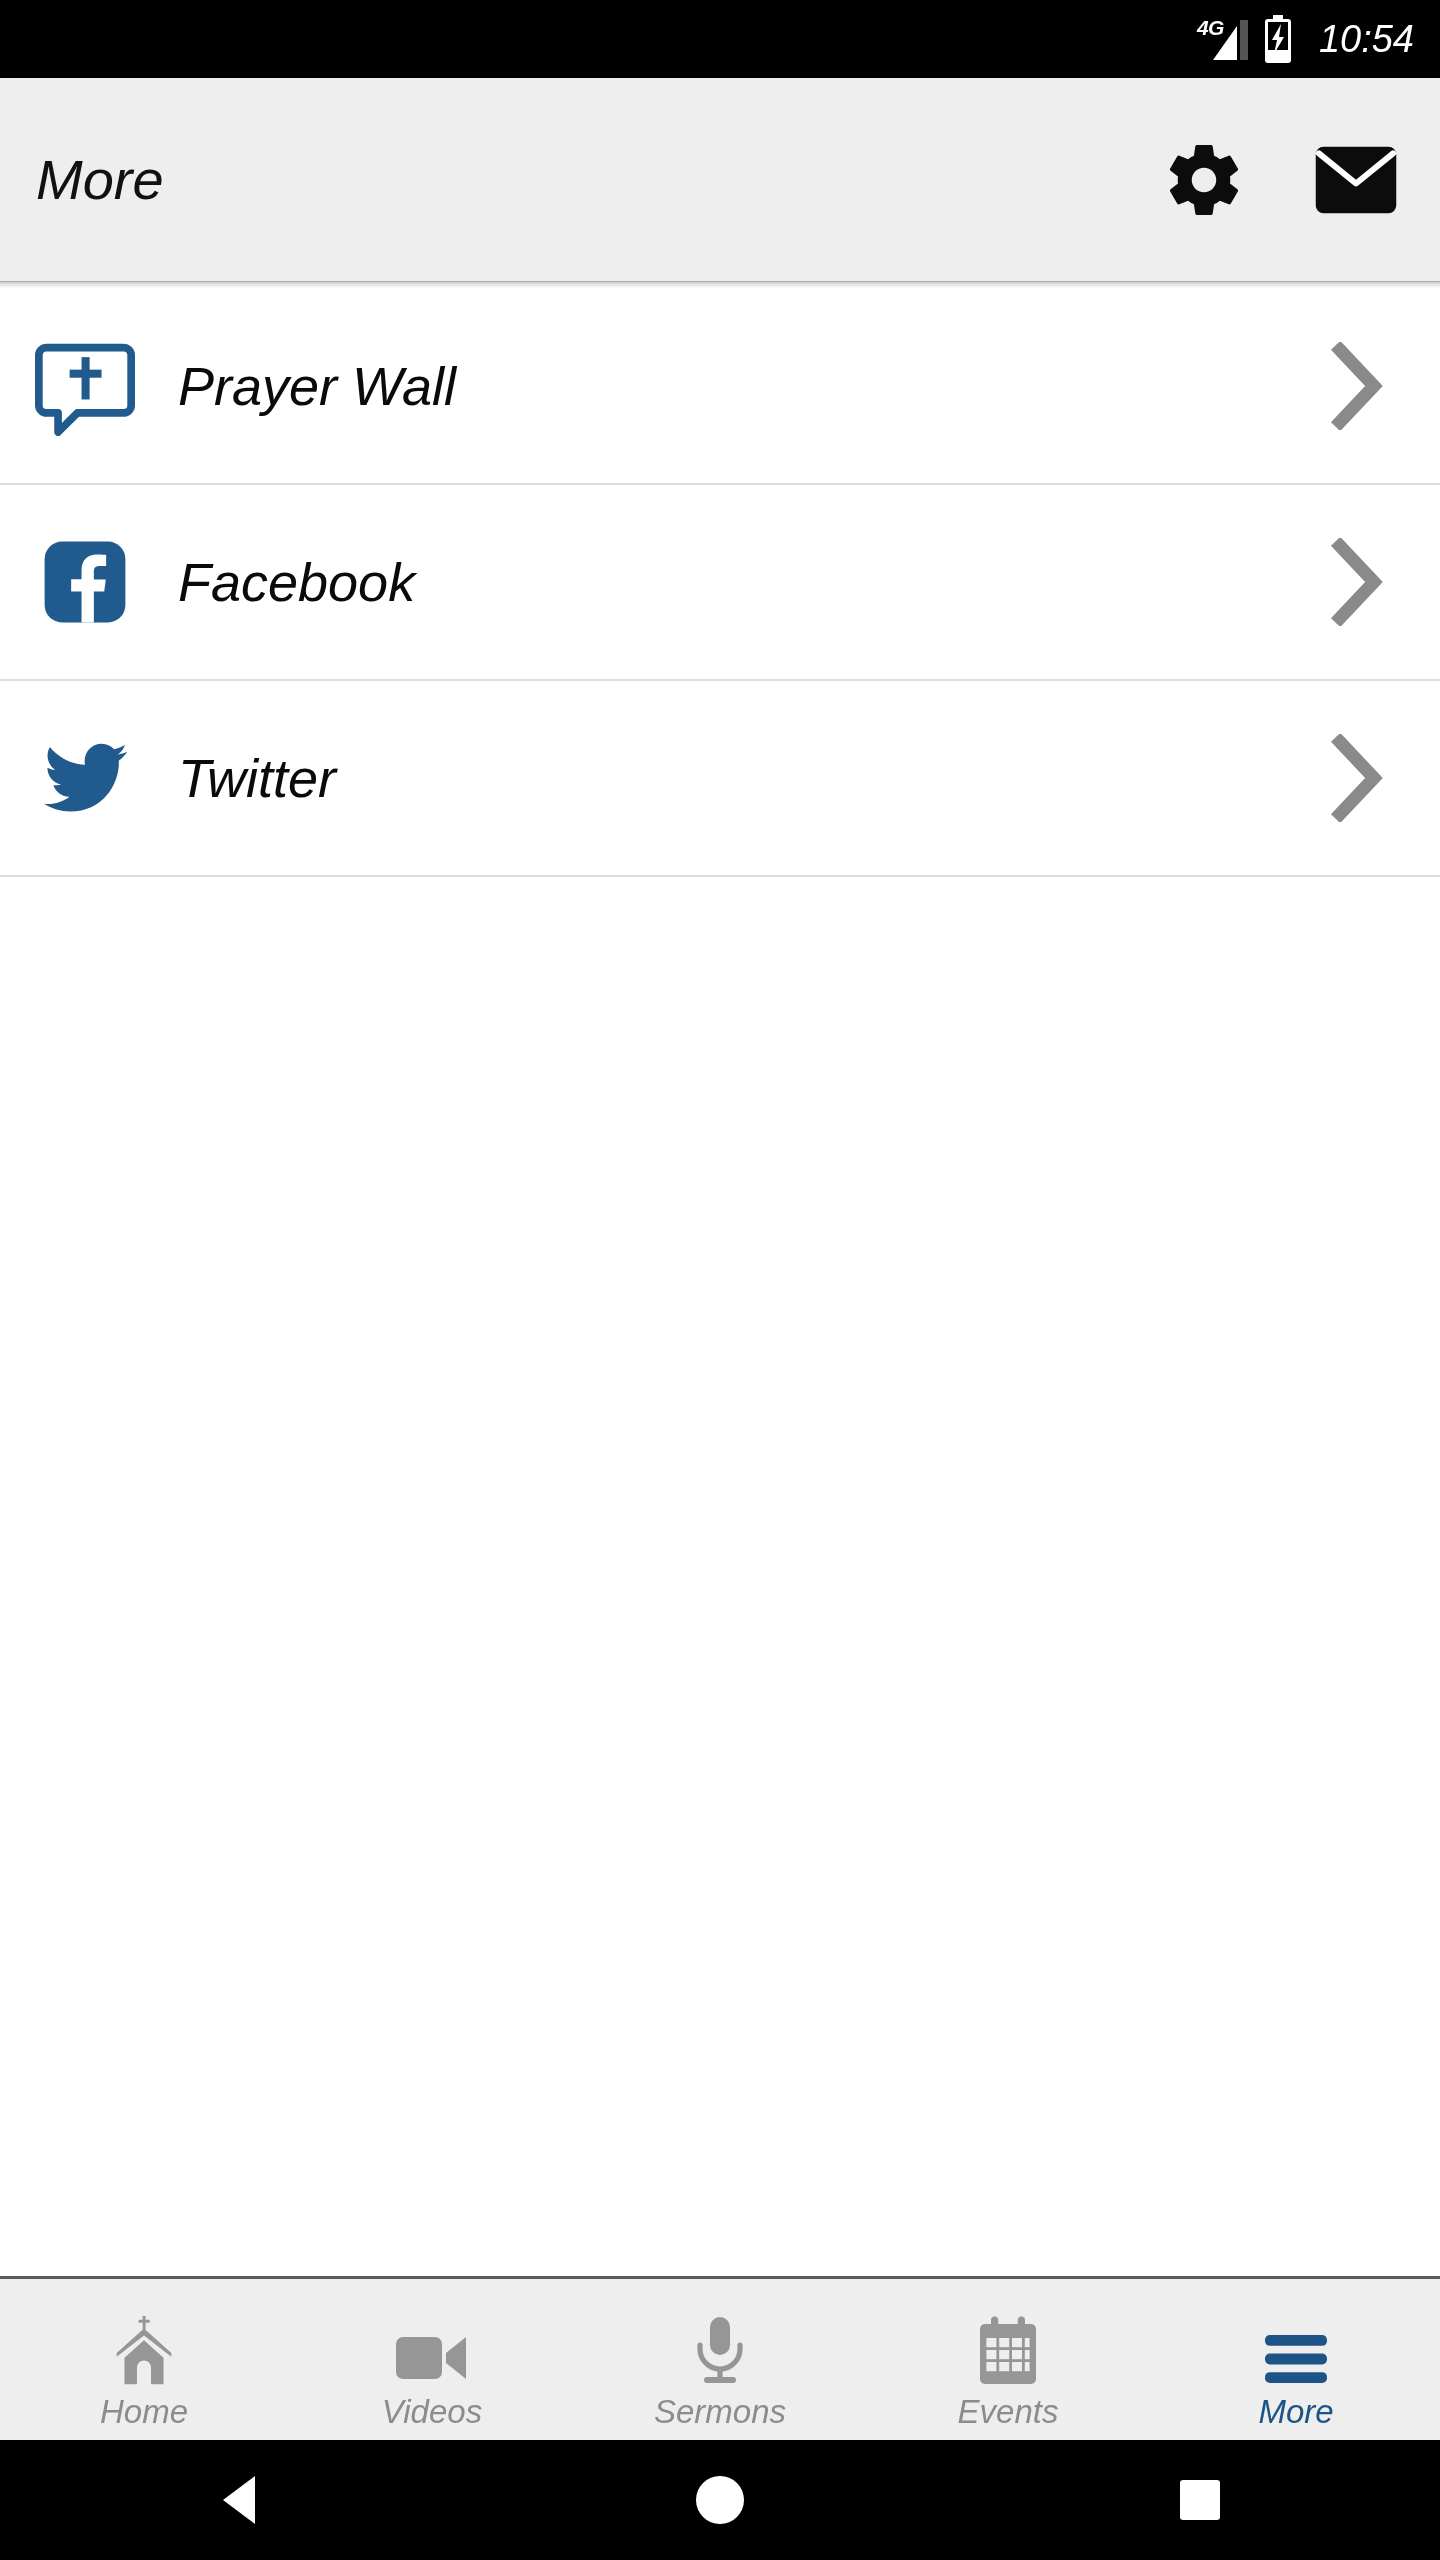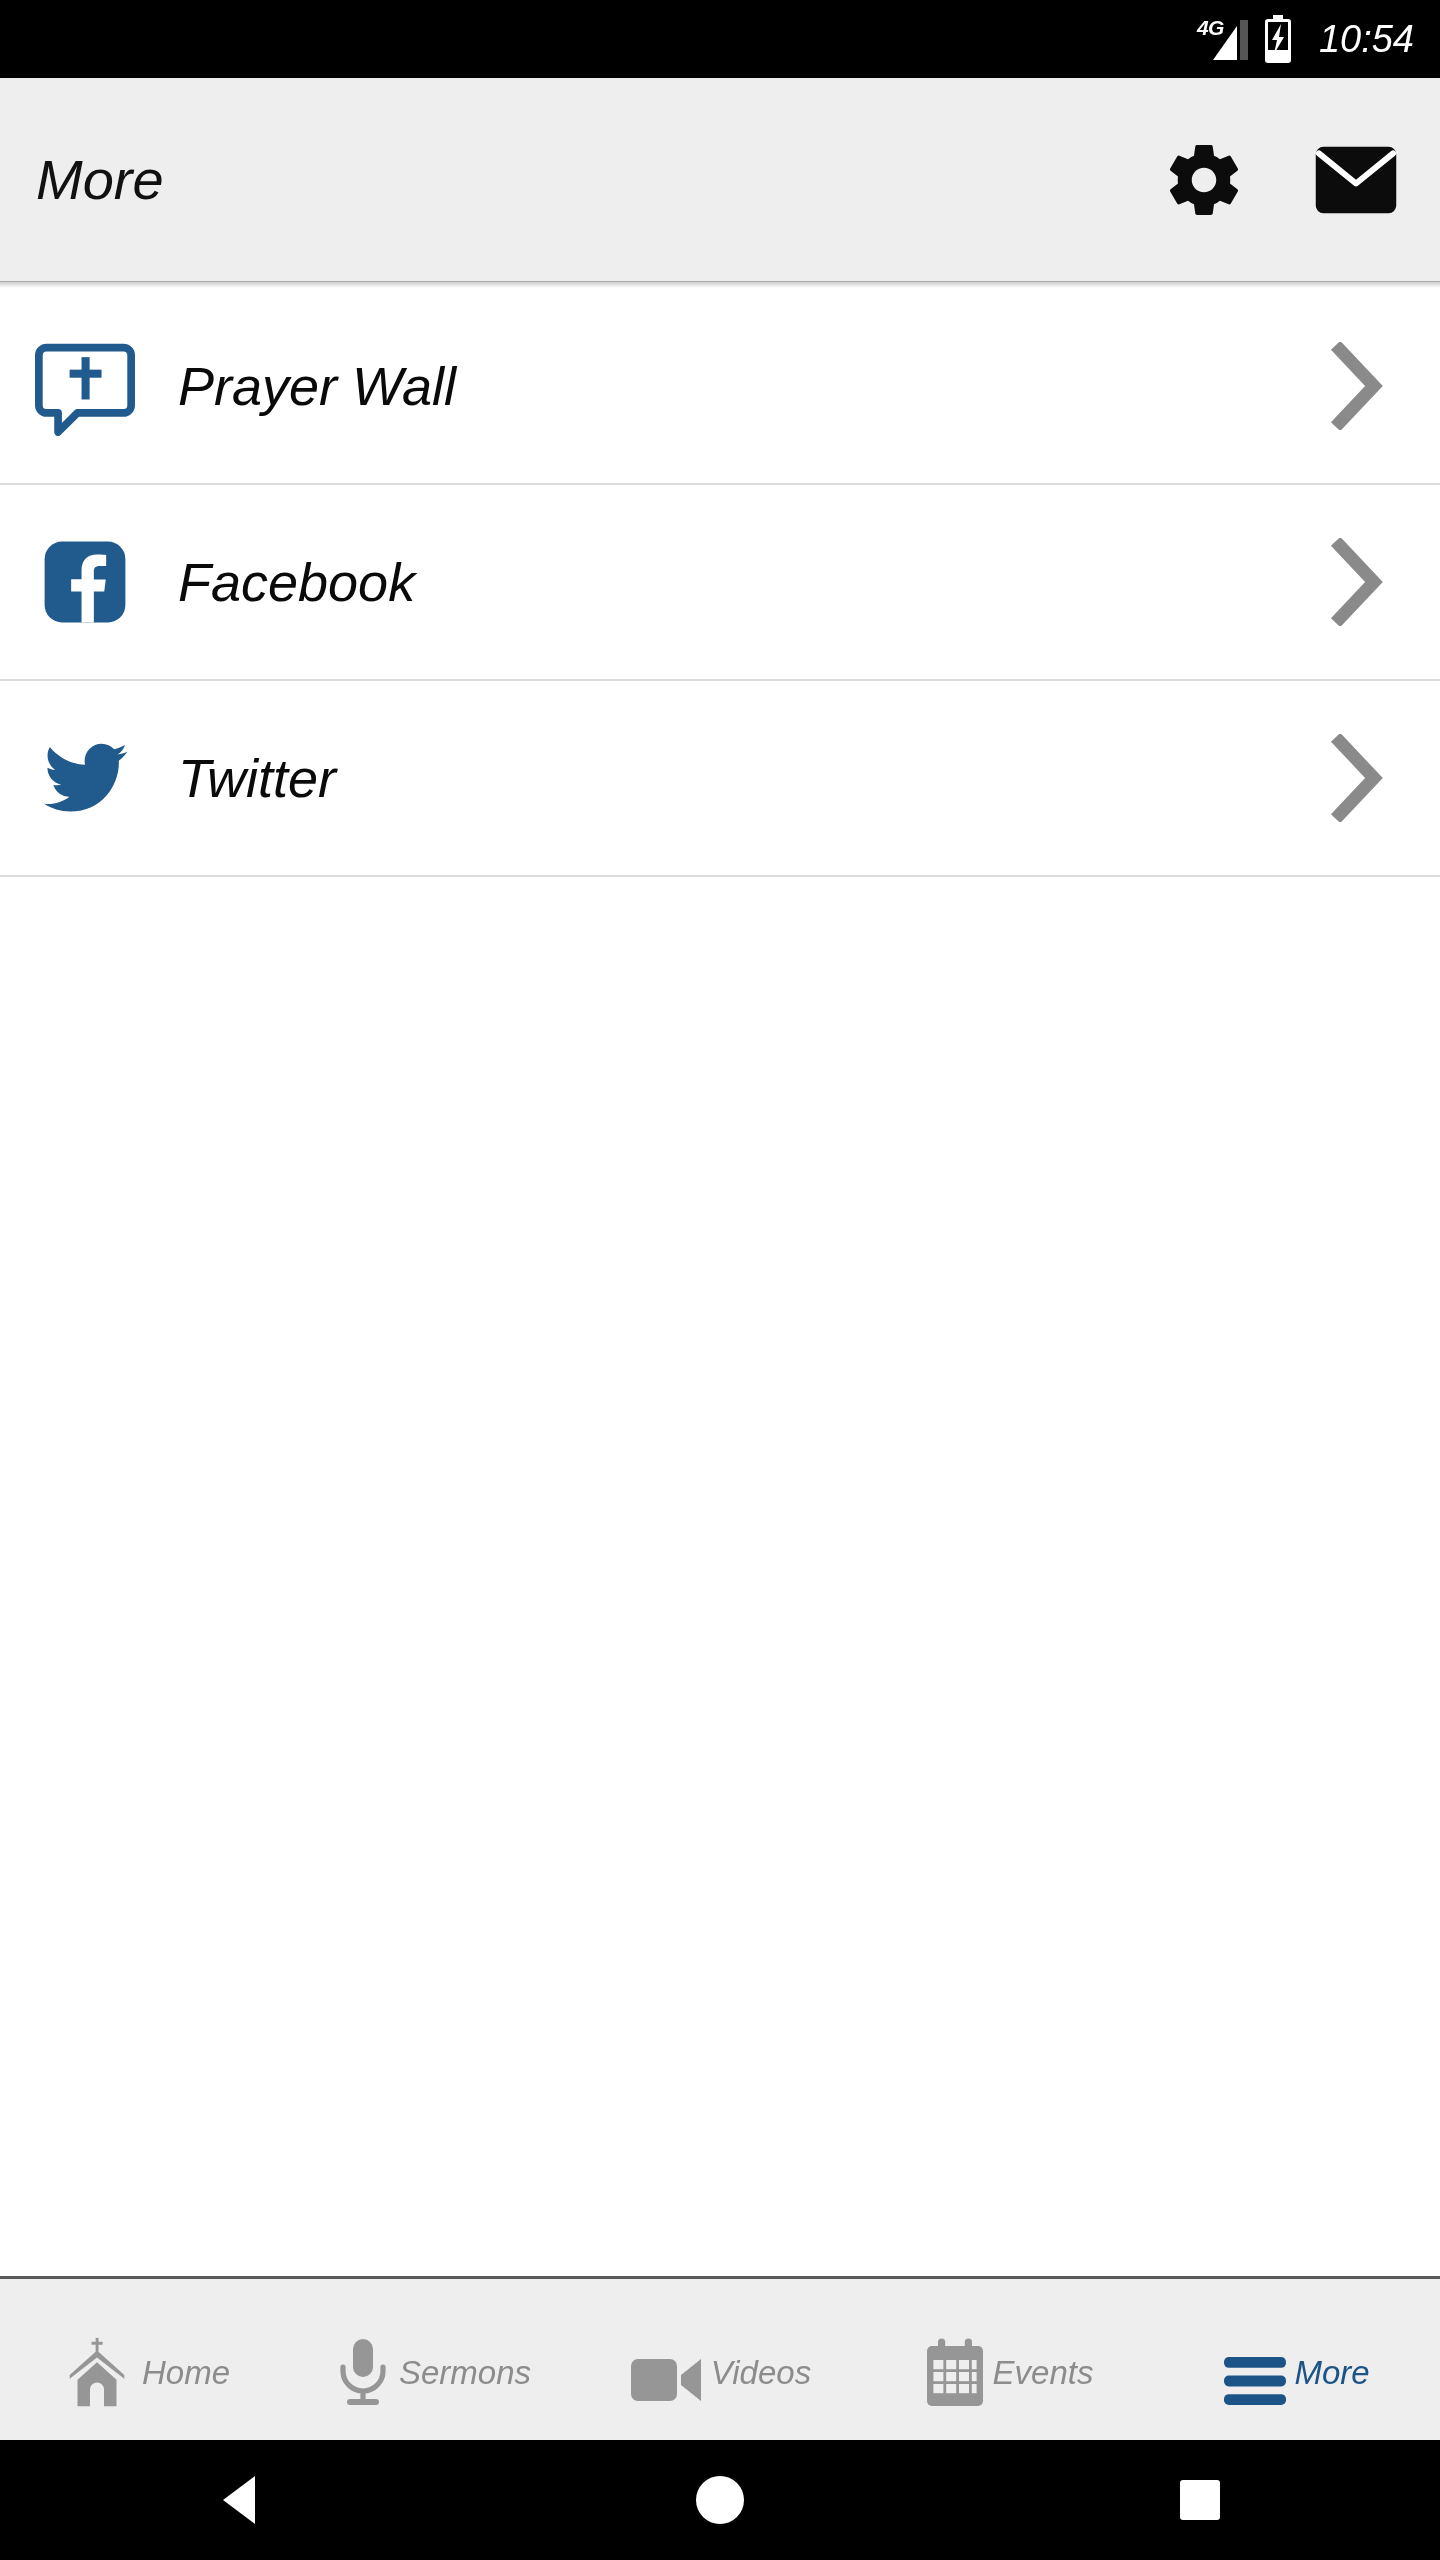--- a/index.html
+++ b/index.html
@@ -71,21 +71,21 @@
   }
   .row-chevron { margin-left: auto; margin-right: 54px; display: flex; align-items: center; }
 
   
   .tabbar {
     position: absolute; left: 0; bottom: 120px; width: 1440px; height: 164px;
     background: #eeeeee; border-top: 3px solid #5a5a5a;
     display: flex; align-items: stretch;
   }
   .tab {
-    flex: 1; display: flex; flex-direction: row;
+    flex: 1; display: flex; flex-direction: column;
     align-items: center; justify-content: center; gap: 6px;
     padding-top: 26px;
   }
   .tab-icon { height: 72px; display: flex; align-items: flex-end; justify-content: center; }
   .tab-label { font-size: 33px; color: #8c8c8c; }
   .tab.active .tab-label { color: #1d5488; }
 
   
   .navbar {
     position: absolute; left: 0; bottom: 0; width: 1440px; height: 120px;
@@ -196,38 +196,38 @@
           <rect x="17.2" y="2" width="5.7" height="1.5" fill="#969696"></rect>
           <path d="M20 6.5 L34 19 L34 21 L20 10 L6 21 L6 19 Z" fill="#969696"></path>
           <path d="M20 12.5 L30 21.5 V35 H23.6 V26.5 a3.6 3.6 0 0 0 -7.2 0 V35 H10 V21.5 Z" fill="#969696"></path>
         </svg>
       </div>
       <span class="tab-label">Home</span>
     </div>
 
     <div class="tab">
       <div class="tab-icon">
+        <svg width="76" height="60" viewBox="0 0 38 30">
+          <rect x="1" y="5" width="23" height="21" rx="3.5" fill="#969696"></rect>
+          <path d="M26 13 L36 5 V26 L26 18 Z" fill="#969696"></path>
+        </svg>
+      </div>
+      <span class="tab-label">Videos</span>
+    </div>
+
+    <div class="tab">
+      <div class="tab-icon">
         <svg width="60" height="72" viewBox="0 0 30 36">
           <rect x="10" y="1" width="10" height="19" rx="5" fill="#969696"></rect>
           <path d="M5 15 v2 a10 10 0 0 0 20 0 v-2" fill="none" stroke="#969696" stroke-width="2.6" stroke-linecap="round"></path>
           <rect x="13.7" y="26" width="2.6" height="5" fill="#969696"></rect>
           <rect x="7" y="31" width="16" height="3" rx="1.5" fill="#969696"></rect>
         </svg>
       </div>
       <span class="tab-label">Sermons</span>
-    </div>
-
-    <div class="tab">
-      <div class="tab-icon">
-        <svg width="76" height="60" viewBox="0 0 38 30">
-          <rect x="1" y="5" width="23" height="21" rx="3.5" fill="#969696"></rect>
-          <path d="M26 13 L36 5 V26 L26 18 Z" fill="#969696"></path>
-        </svg>
-      </div>
-      <span class="tab-label">Videos</span>
     </div>
 
     <div class="tab">
       <div class="tab-icon">
         <svg width="64" height="72" viewBox="0 0 32 36">
           <rect x="7.5" y="0.8" width="3.6" height="8" rx="1.8" fill="#969696"></rect>
           <rect x="20.9" y="0.8" width="3.6" height="8" rx="1.8" fill="#969696"></rect>
           <rect x="2" y="4.5" width="28" height="30" rx="2.5" fill="#969696"></rect>
           <g fill="#eeeeee">
             <rect x="5.2" y="11.5" width="5" height="4.6"></rect>

